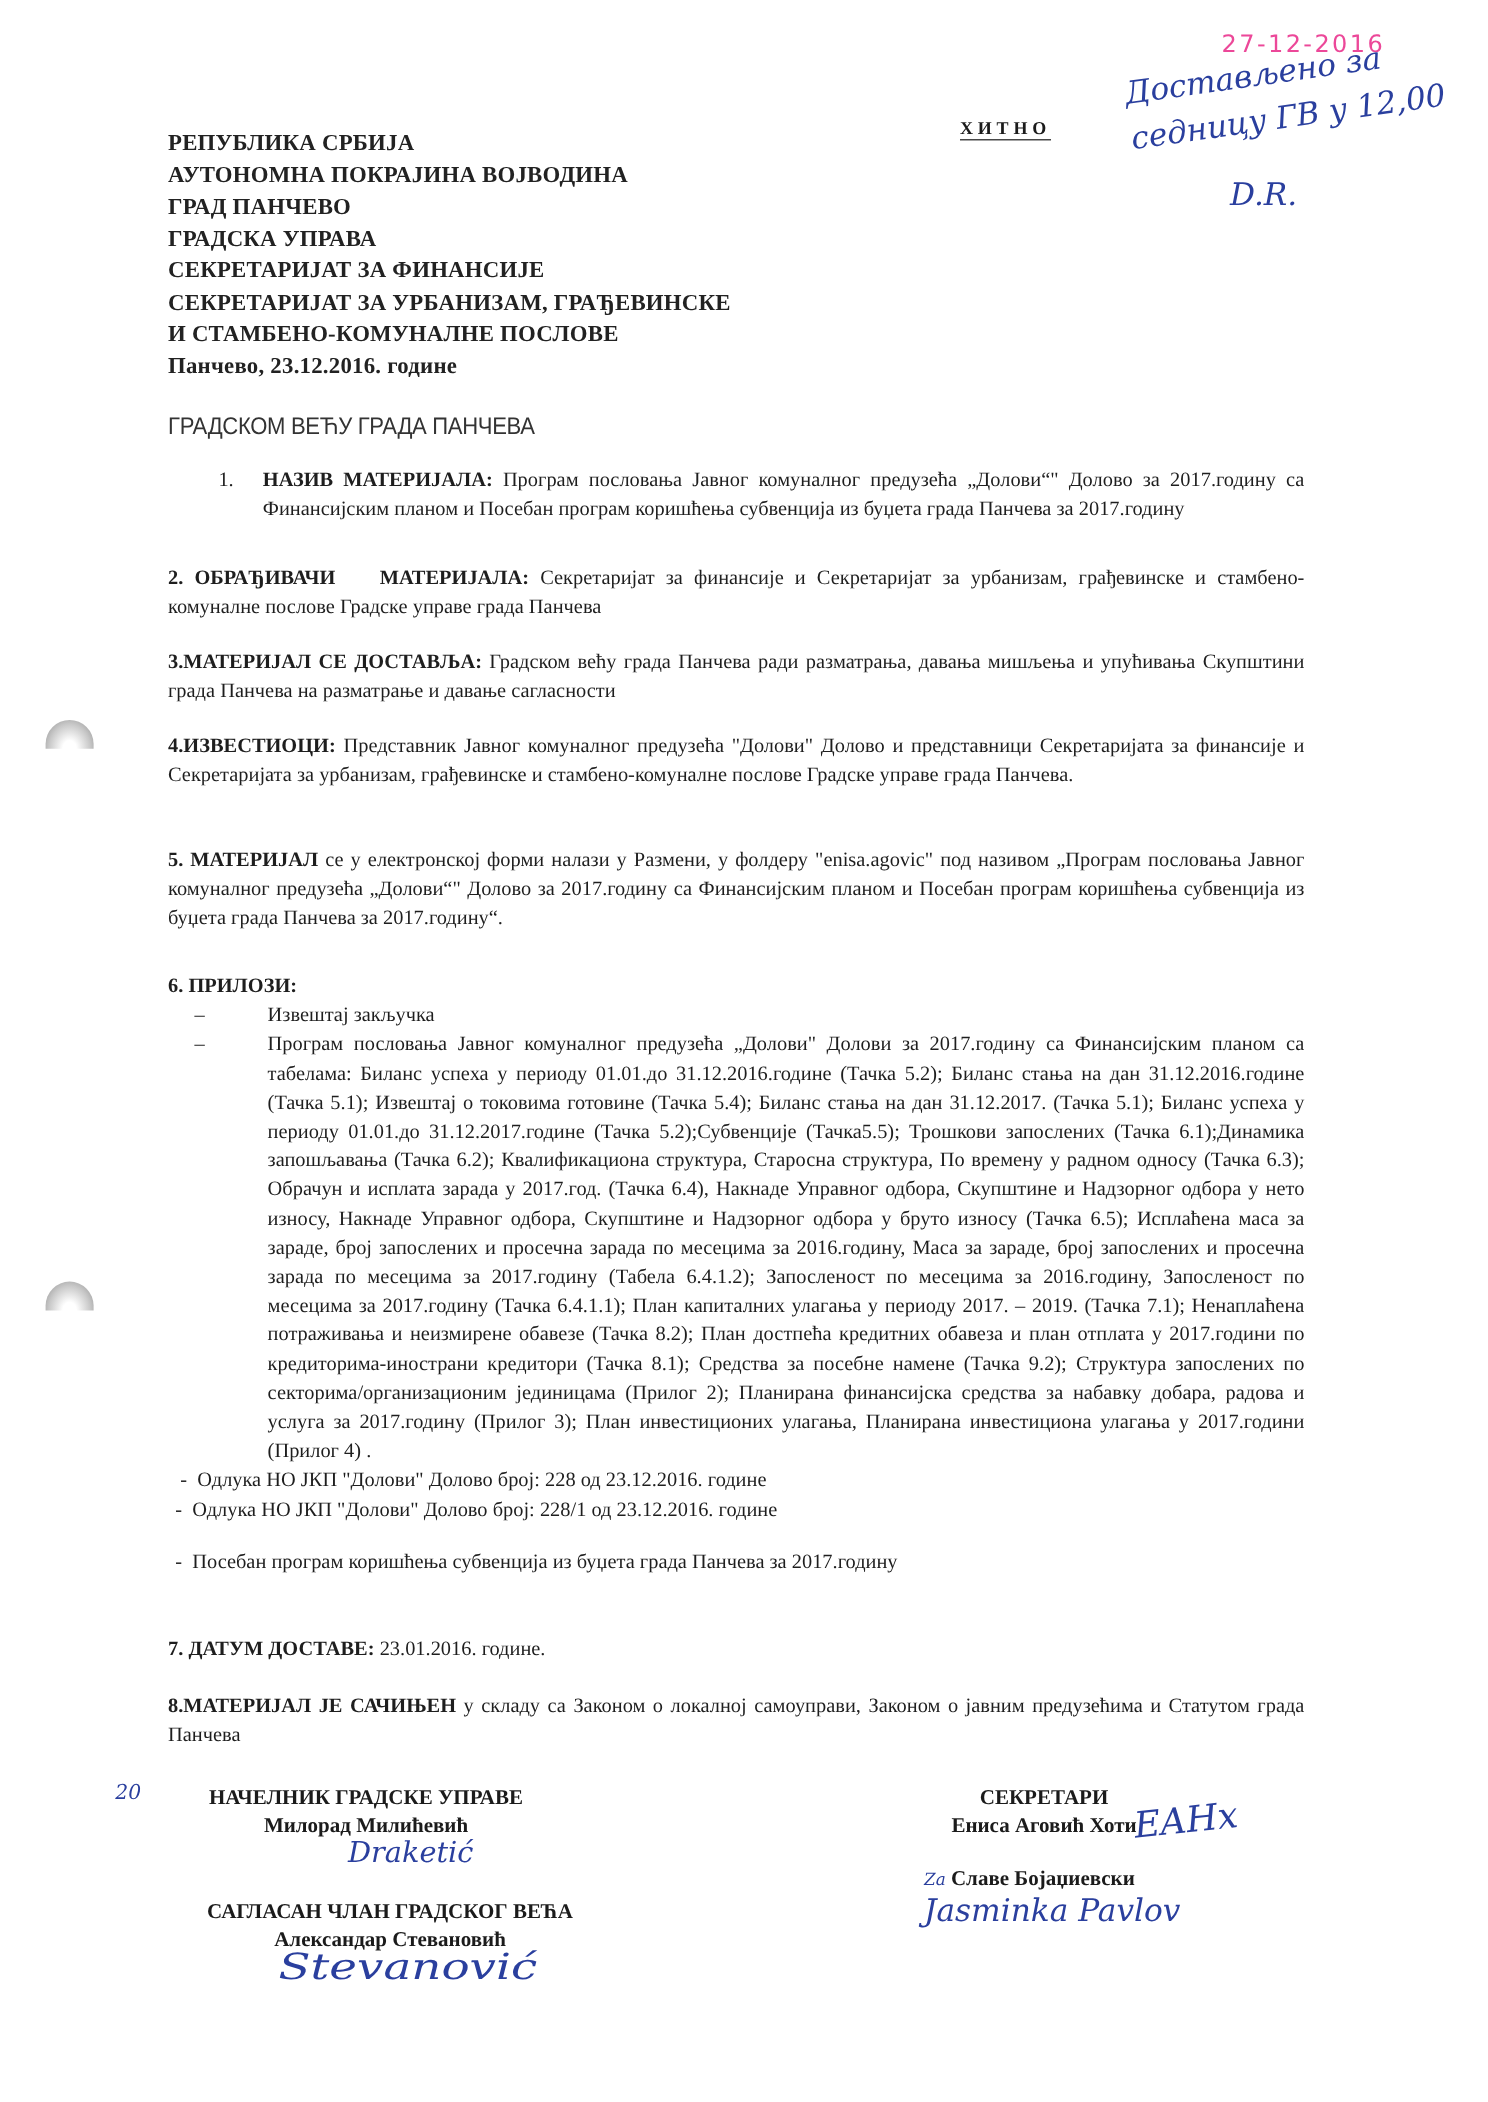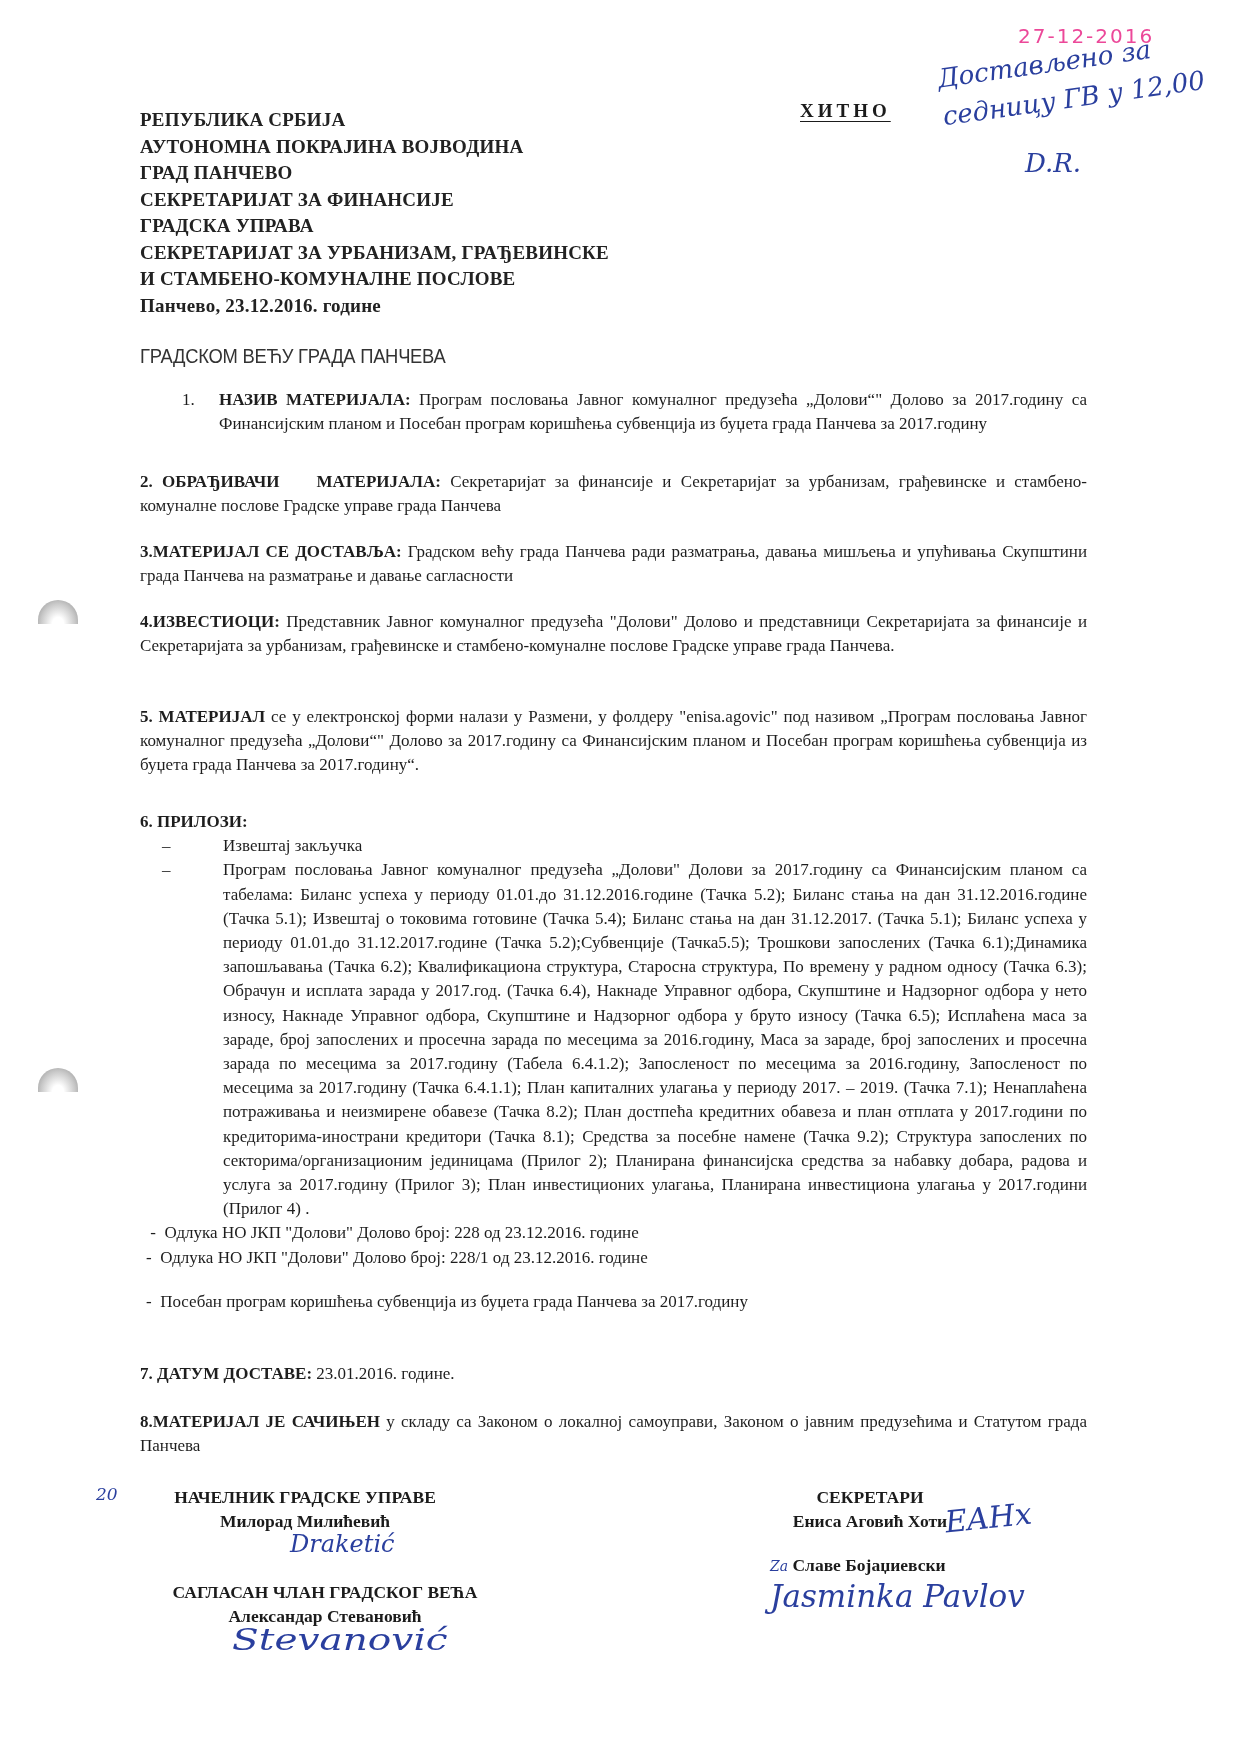--- a/index.html
+++ b/index.html
@@ -1,20 +1,20 @@
 <!DOCTYPE html>
 <html><head>
 <meta charset="utf-8">
 <style>
   html, body { margin: 0; padding: 0; background: #ffffff; }
   body { width: 1240px; height: 1752px; position: relative; overflow: hidden; font-family: "Liberation Serif", serif; color: #1b1b1b; }
   .abs { position: absolute; }
   .hdr { left: 140px; top: 76px; font-weight: bold; font-size: 19px; line-height: 26.5px; letter-spacing: 0.2px; color: #222; margin-top: 31px; }
   .hdr div { white-space: nowrap; }
-  .urgent { left: 800px; top: 100px; font-weight: bold; font-size: 19px; letter-spacing: 4px; text-decoration: underline; text-underline-offset: 4px; }
+  .urgent { left: 800px; top: 100px; font-weight: bold; font-size: 15px; letter-spacing: 4px; text-decoration: underline; text-underline-offset: 4px; }
   .hand { color: #2a3f9e; font-family: "DejaVu Serif", serif; font-style: italic; }
   .stamp-date { left: 1018px; top: 24px; color: #ec4899; font-family: "DejaVu Sans", sans-serif; font-size: 20px; letter-spacing: 2px; }
   .note { left: 935px; top: 60px; font-size: 26px; line-height: 38px; transform: rotate(-8deg); transform-origin: left top; }
   .initials { left: 1025px; top: 148px; font-size: 26px; }
   .addressee { left: 140px; top: 345px; font-size: 20px; font-family: "Liberation Sans", sans-serif; letter-spacing: -0.3px; color: #333; transform: scaleX(0.92); transform-origin: left; }
   .sec { font-family: "Liberation Serif", serif; font-size: 17px; line-height: 24.2px; text-align: justify; color: #1e1e1e; }
   .sec b { font-weight: bold; }
   .s1 { left: 182px; top: 388px; width: 905px; }
   .s1 .num { position: absolute; left: 0; }
   .s1 .body { margin-left: 37px; }
@@ -39,22 +39,22 @@
 </head>
 <body>
 
 <div class="abs hole" style="top:600px;"></div>
 <div class="abs hole" style="top:1068px;"></div>
 
 <div class="abs hdr">
   <div>РЕПУБЛИКА  СРБИЈА</div>
   <div>АУТОНОМНА  ПОКРАЈИНА  ВОЈВОДИНА</div>
   <div>ГРАД  ПАНЧЕВО</div>
+  <div>ГРАДСКА  УПРАВА</div>
   <div>СЕКРЕТАРИЈАТ ЗА ФИНАНСИЈЕ</div>
-  <div>ГРАДСКА  УПРАВА</div>
   <div>СЕКРЕТАРИЈАТ  ЗА  УРБАНИЗАМ, ГРАЂЕВИНСКЕ</div>
   <div>И СТАМБЕНО-КОМУНАЛНЕ ПОСЛОВЕ</div>
   <div>Панчево, 23.12.2016. године</div>
 </div>
 
 <div class="abs urgent">ХИТНО</div>
 
 <div class="abs stamp-date">27-12-2016</div>
 <div class="abs hand note">
   <div>Достављено за</div>
@@ -125,13 +125,13 @@
 <div class="abs sig sig-right">
   <div>СЕКРЕТАРИ</div>
   <div>Ениса Аговић Хоти</div>
 </div>
 <div class="abs scribble" style="left:945px; top:1500px; font-size:30px; transform:rotate(-6deg);">EAHx</div>
 
 <div class="abs sig sig-right2">
   <span class="scribble" style="font-size:14px; font-weight:normal;">Za</span>
   <span>Славе Бојаџиевски</span>
 </div>
-<div class="abs scribble" style="left:770px; top:1578px; font-size:31px;">Jasminka Pavlov</div>
+<div class="abs scribble" style="left:770px; top:1578px; font-size:26px;">Jasminka Pavlov</div>
 
 </body></html>

